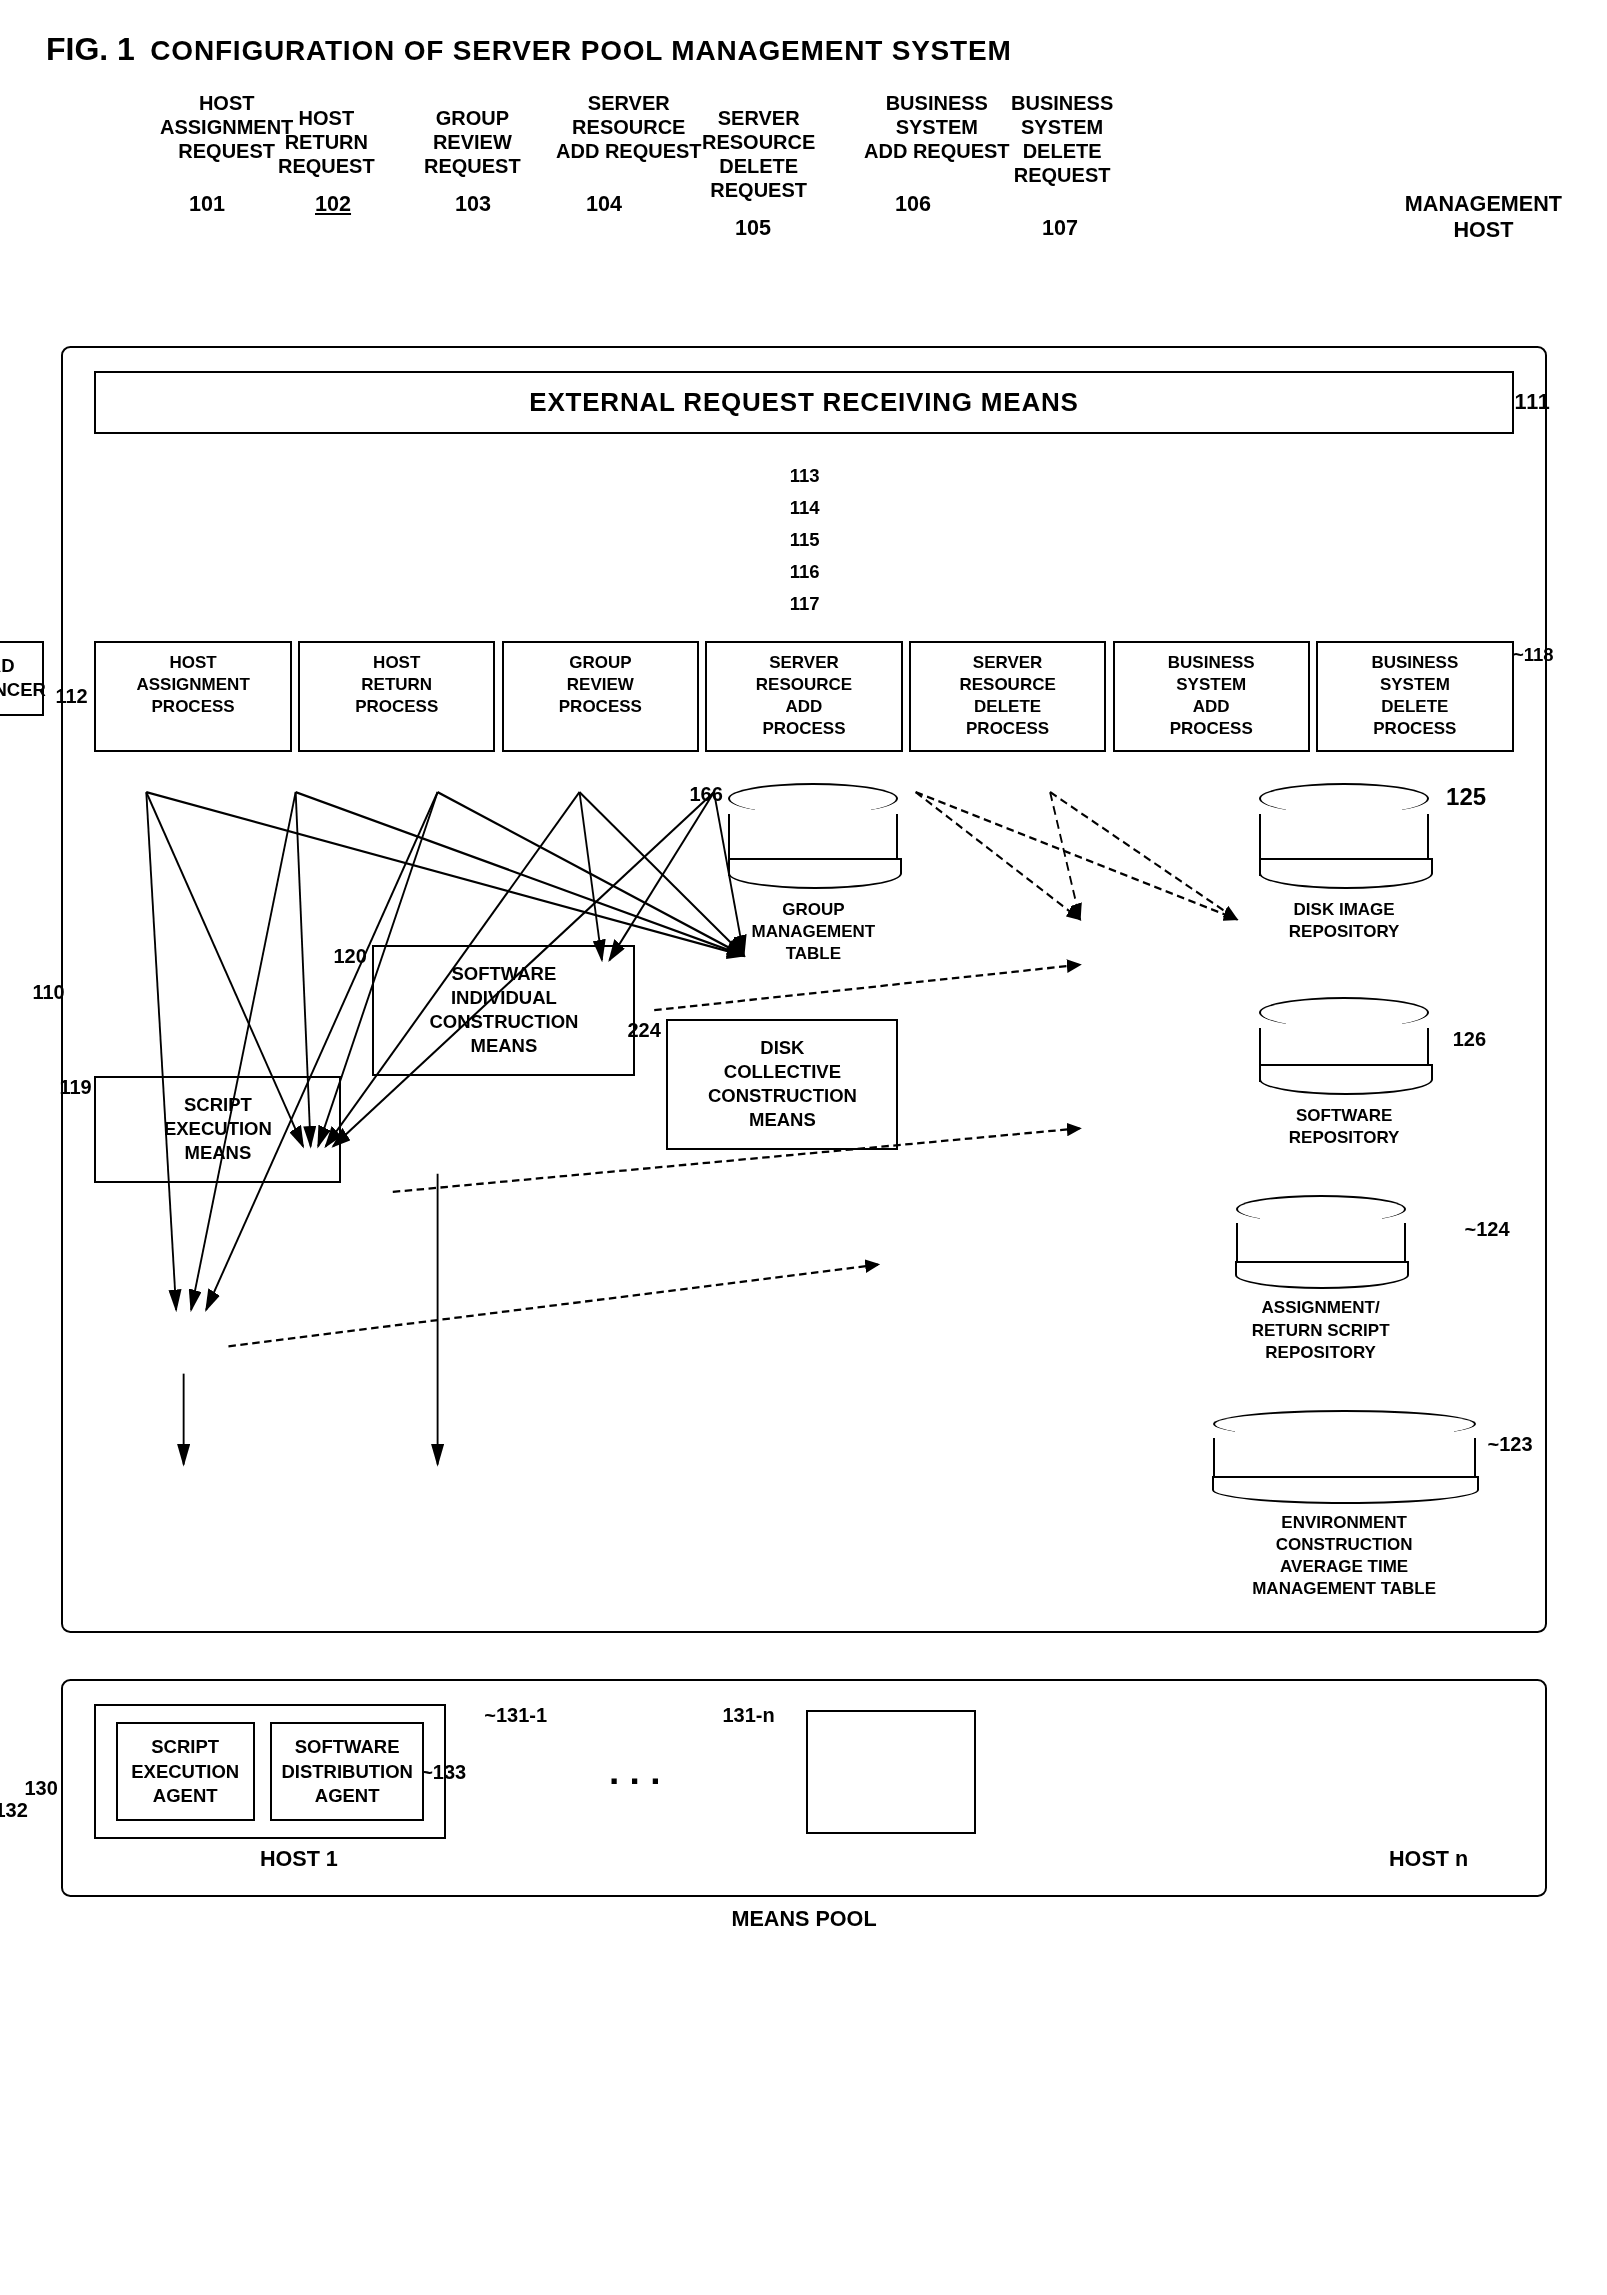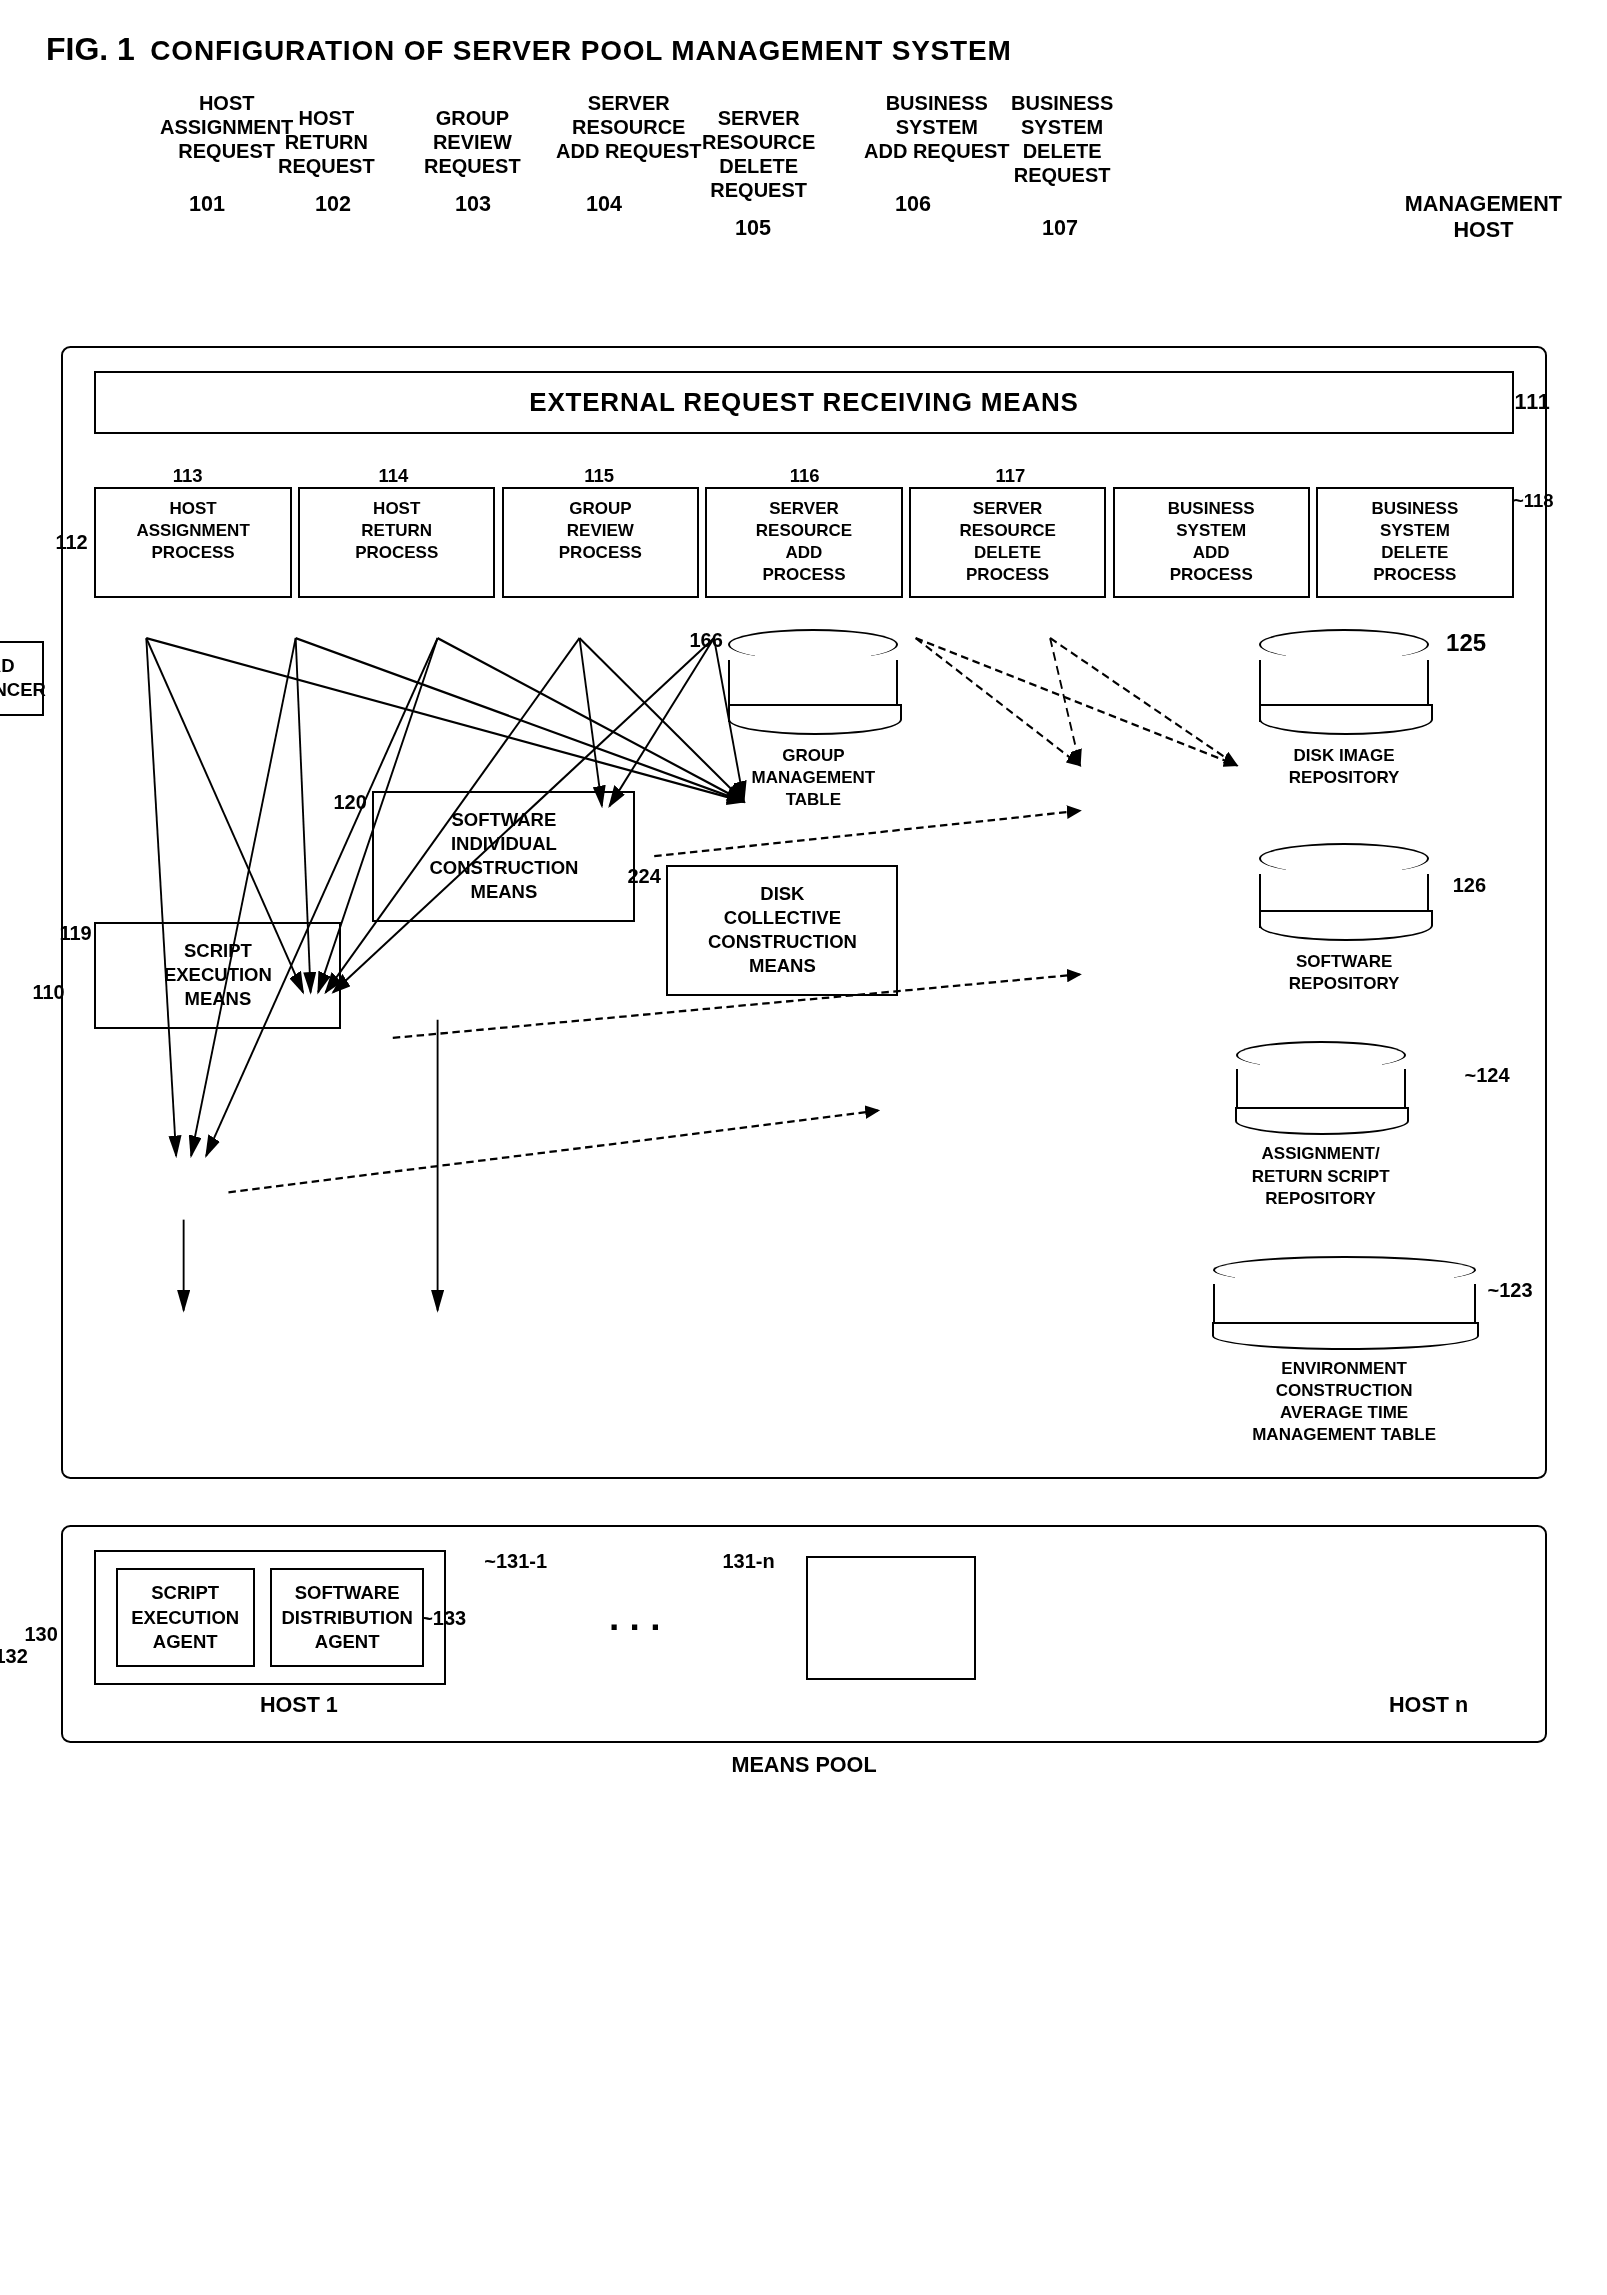--- a/index.html
+++ b/index.html
@@ -151,21 +151,21 @@
     <span class="fig-label">FIG. 1</span>
     <span class="fig-caption">CONFIGURATION OF SERVER POOL MANAGEMENT SYSTEM</span>
   </div>
 
   <div class="requests-area">
 
     <div class="req-label" style="left:114px; top:0px;">HOST<br>ASSIGNMENT<br>REQUEST</div>
     <div class="req-number" style="left:143px; top:100px;">101</div>
 
     <div class="req-label" style="left:232px; top:15.4px;">HOST<br>RETURN<br>REQUEST</div>
-    <div class="req-number" style="left:269px; top:100px;">102</div>
+    <div class="req-number" style="left:269px; top:100px;text-decoration:underline;">102</div>
 
     <div class="req-label" style="left:378px; top:15.4px;">GROUP<br>REVIEW<br>REQUEST</div>
     <div class="req-number" style="left:409px; top:100px;">103</div>
 
     <div class="req-label" style="left:510px; top:0px;">SERVER<br>RESOURCE<br>ADD REQUEST</div>
     <div class="req-number" style="left:540px; top:100px;">104</div>
 
     <div class="req-label" style="left:656px; top:15.4px;">SERVER<br>RESOURCE<br>DELETE<br>REQUEST</div>
     <div class="req-number" style="left:689px; top:124px;">105</div>
 
@@ -181,21 +181,21 @@
   <div class="system-boundary">
     <span class="section-num" style="left:-31px; top: 633px;">110</span>
 
     <div style="position:relative; margin-bottom:23px;">
       <div class="ext-request-box">
         <span>EXTERNAL REQUEST RECEIVING MEANS</span>
         <span class="ext-box-num">111</span>
       </div>
     </div>
 
-    <div style="display:flex; gap:22px; margin-bottom:0; padding-left:1.5px;">
+    <div style="display:flex; gap:10px; margin-bottom:6px; padding-left:1.5px;flex-direction:column;">
       <div style="flex:1; text-align:center; font-size:18.5px; font-weight:bold;">113</div>
       <div style="flex:1; text-align:center; font-size:18.5px; font-weight:bold;">114</div>
       <div style="flex:1; text-align:center; font-size:18.5px; font-weight:bold;">115</div>
       <div style="flex:1; text-align:center; font-size:18.5px; font-weight:bold;">116</div>
       <div style="flex:1; text-align:center; font-size:18.5px; font-weight:bold;">117</div>
       <div style="flex:1; text-align:center; font-size:18.5px; font-weight:bold;"></div>
       <div style="flex:1; text-align:center; font-size:18.5px; font-weight:bold;"></div>
     </div>
 
     <div style="position:relative; margin-bottom:23px;">

